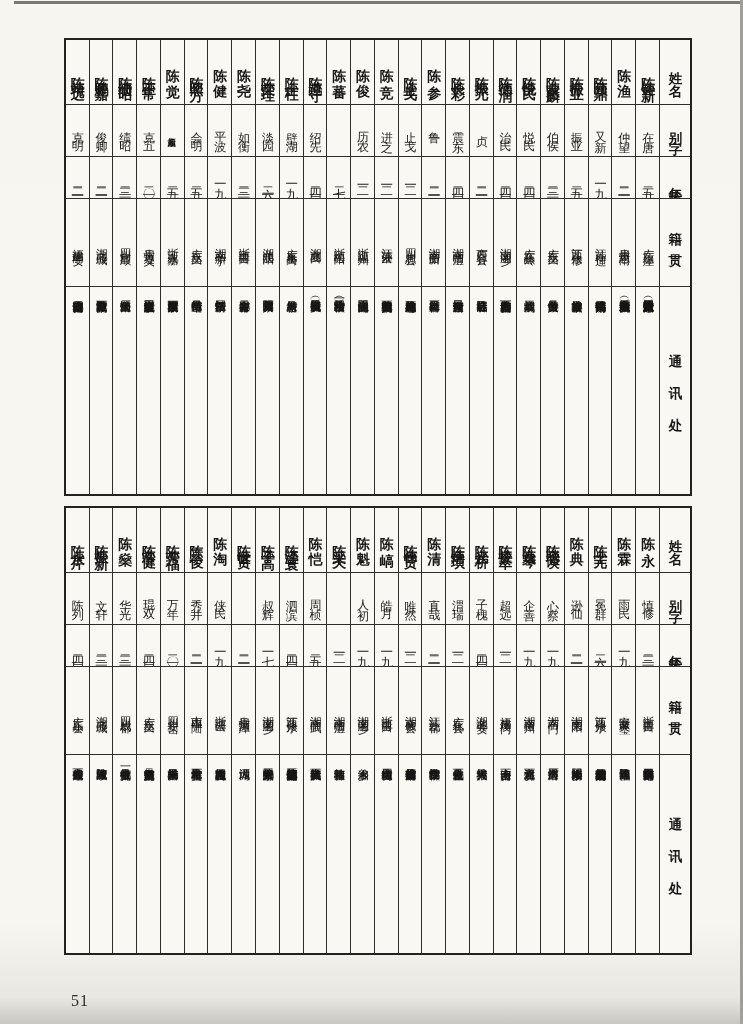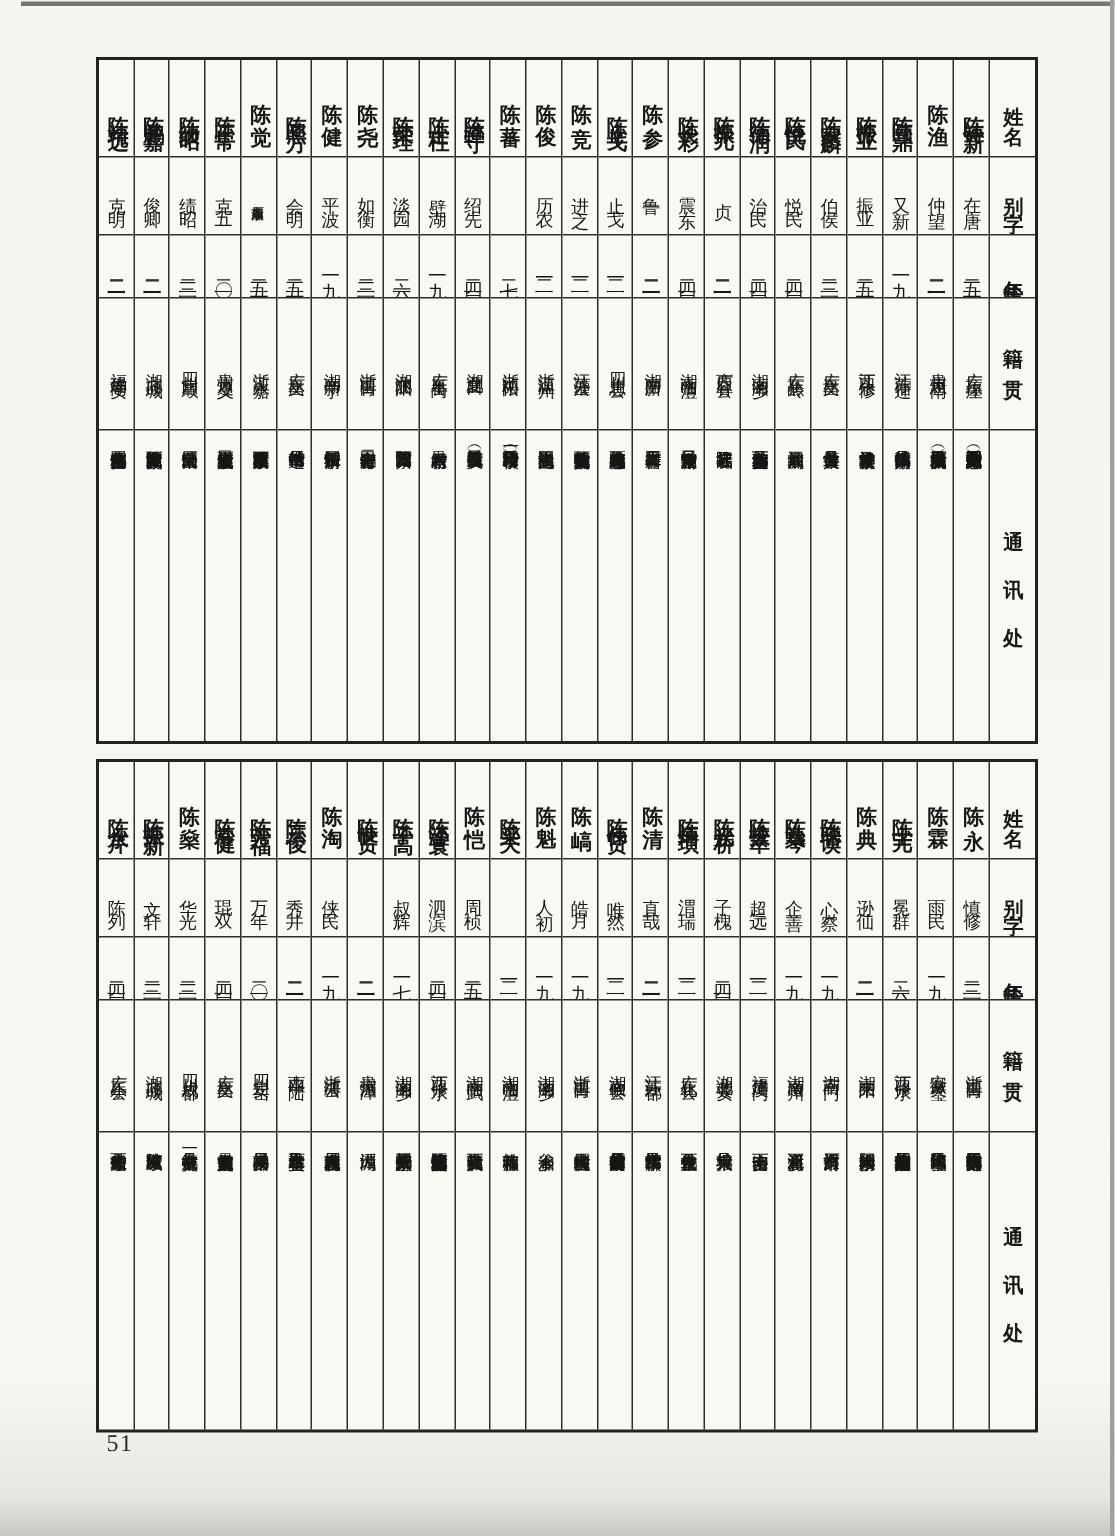--- a/index.html
+++ b/index.html
@@ -44,21 +44,21 @@
   .row-age{height:42px;font-size:12.5px;letter-spacing:1px;}
   .row-origin{height:88px;font-size:11.5px;letter-spacing:2px;line-height:1.0;}
   .row-address{flex:1;font-size:11px;letter-spacing:0;line-height:1.05;justify-content:flex-start;padding-top:5px;}
   .header-col .cell{font-weight:bold;font-size:13.5px;}
   .header-col .row-name{letter-spacing:13px;}
   .header-col .row-courtesy{letter-spacing:11px;}
   .header-col .row-age{letter-spacing:2px;}
   .header-col .row-origin{letter-spacing:22px;}
   .header-col .row-address{letter-spacing:32px;justify-content:center;padding-top:0;font-size:13.5px;}
   .page-number{
-    position:absolute;left:71px;top:954px;
+    position:absolute;left:71px;top:992px;
     font-size:16px;color:#2a2a27;letter-spacing:1px;
     font-family:"Liberation Serif","DejaVu Serif",serif;
   }
 </style>
 </head>
 <body>
 
 <div class="page">
   <div class="scan-top"></div>
   <div class="scan-right"></div>

